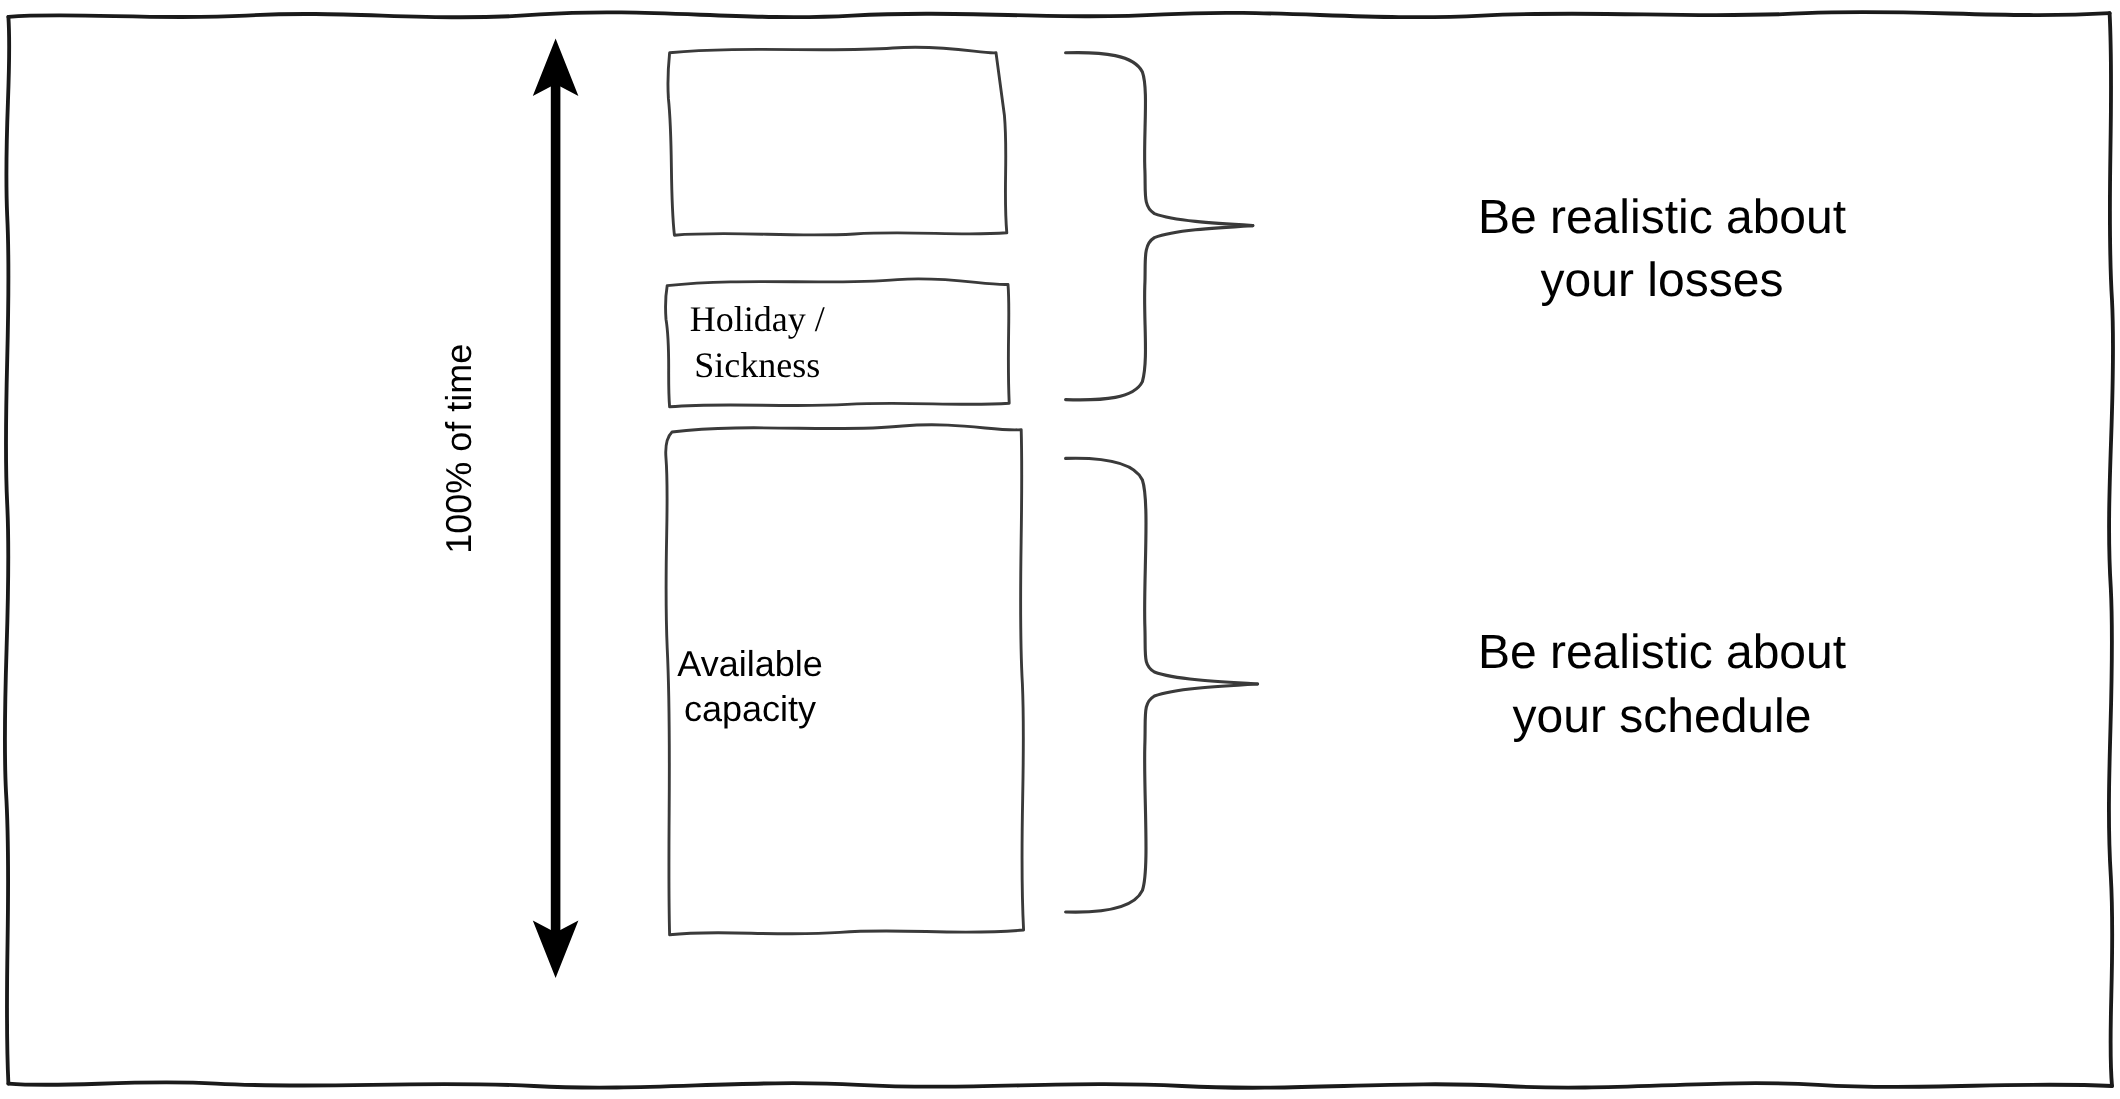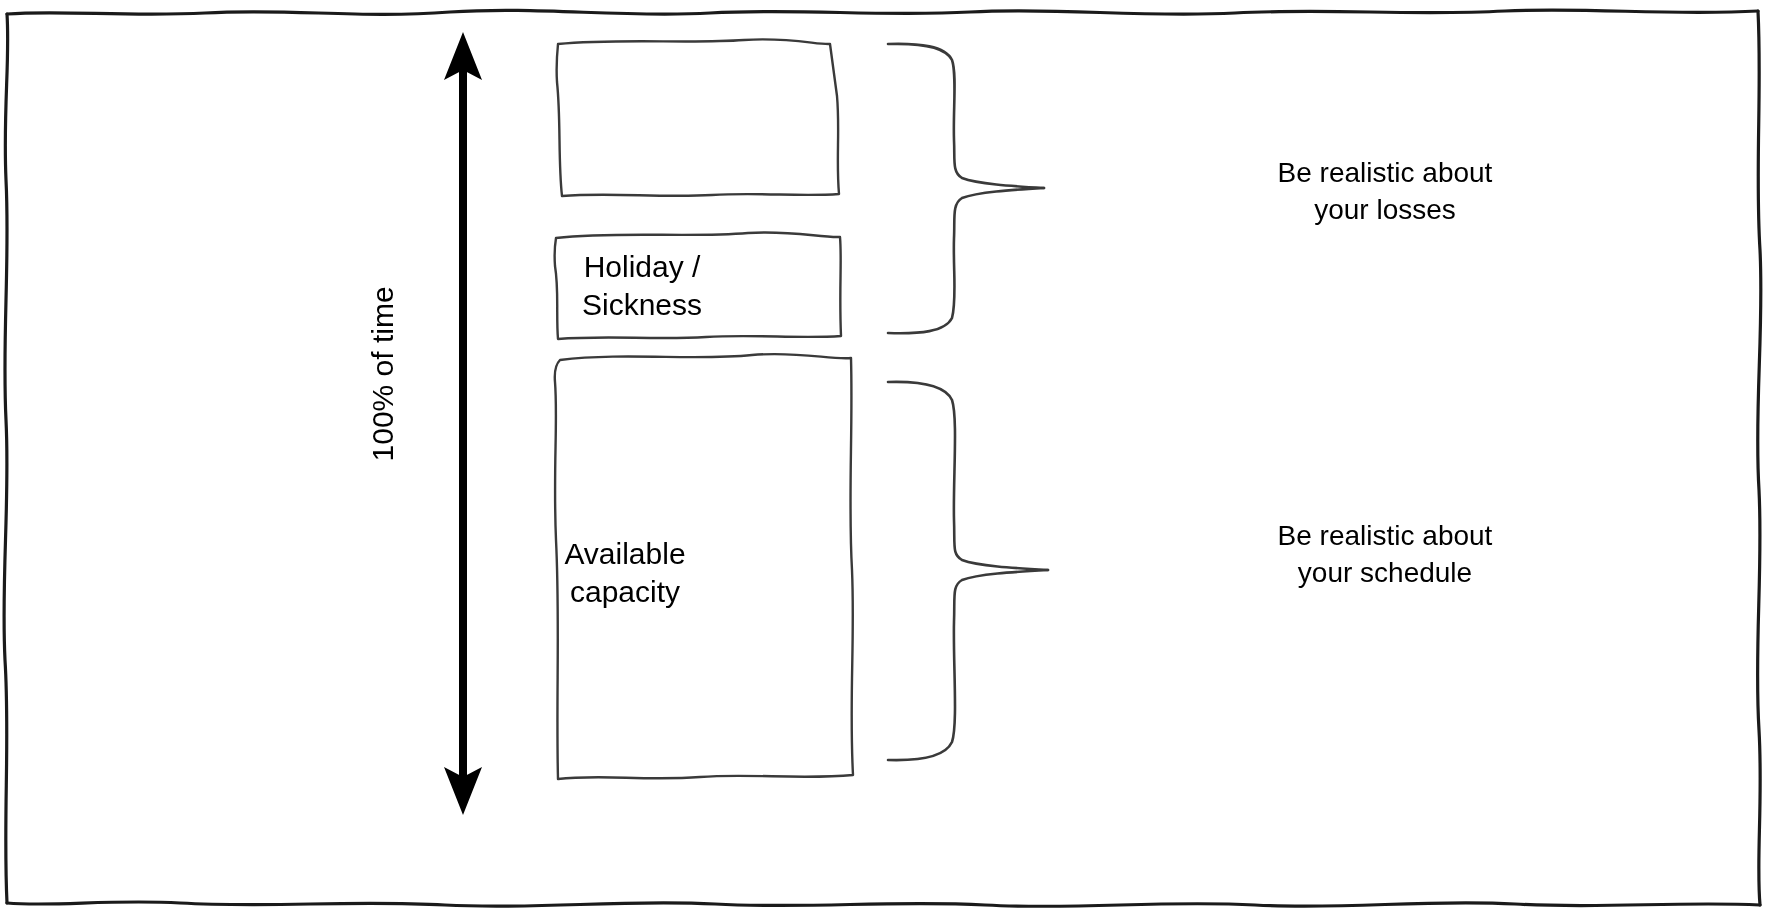--- a/index.html
+++ b/index.html
@@ -31,21 +31,21 @@
     text-align: center;
     line-height: 1.26;
     white-space: pre-line;
     user-select: none;
   }
   .box-label {
     font-size: 30px;
     font-weight: 400;
   }
   .callout-label {
-    font-size: 28px;
+    font-size: 40px;
     font-weight: 400;
     line-height: 1.32;
   }
   .axis-label {
     font-size: 30px;
     transform-origin: 50% 50%;
     transform: rotate(-90deg);
     white-space: nowrap;
   }
 </style>
@@ -155,21 +155,21 @@
                C 1012,572 978,574 962,580
                C 952,586 955,596 954,622
                C 953,662 958,724 952,742
                C 945,757 920,761 888,760" fill="none" stroke="#3a3a3a" stroke-width="2.6" stroke-linecap="round"></path>
     </g>
   </svg>
 
   <div class="lbl axis-label" style="left:363px; top:355px; width:200px; margin-left:-80px;">100% of time</div>
 
 
-  <div class="lbl box-label" style="left:514px; top:248px; width:256px;">Holiday /
+  <div class="lbl box-label" style="left:503px; top:248px; width:256px;font-family:Liberation Serif, serif;">Holiday /
 Sickness</div>
 
   <div class="lbl box-label" style="left:494px; top:535px; width:262px;">Available
 capacity</div>
 
   <div class="lbl callout-label" style="left:1150px; top:155px; width:470px;">Be realistic about
 your losses</div>
 
   <div class="lbl callout-label" style="left:1150px; top:518px; width:470px;">Be realistic about
 your schedule</div>

